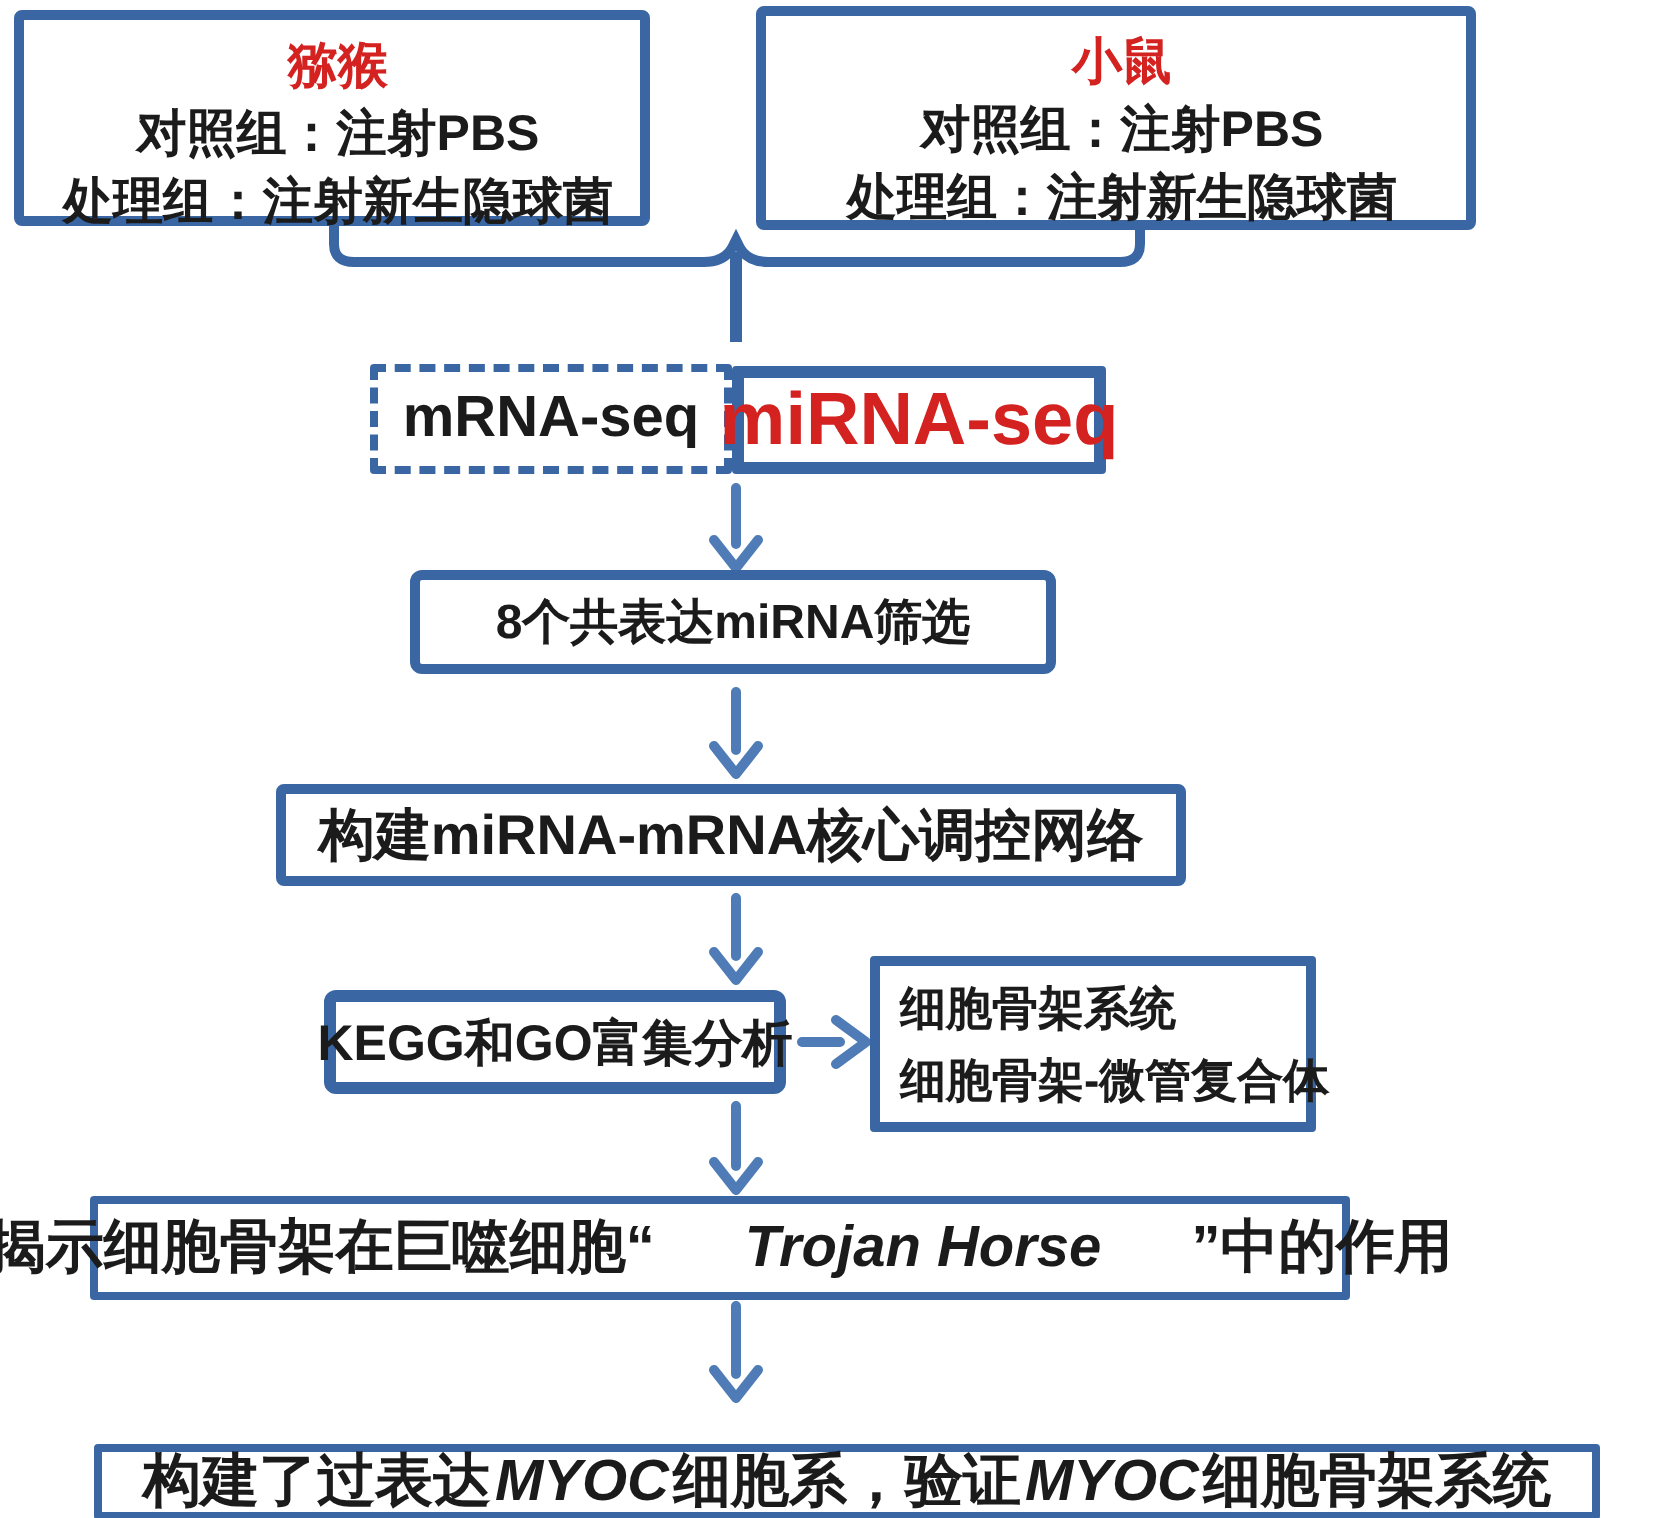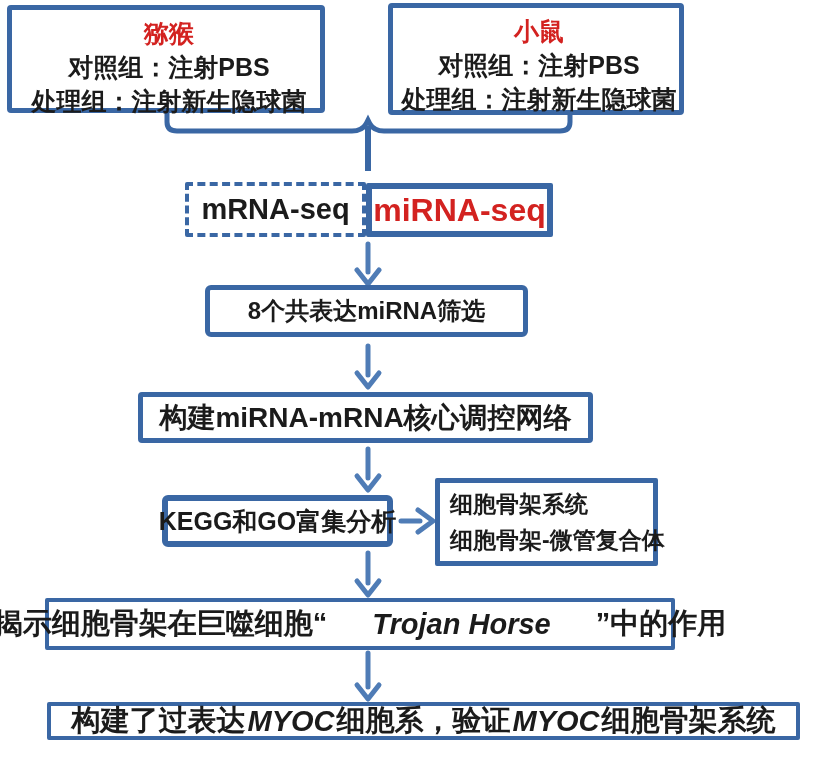--- a/index.html
+++ b/index.html
@@ -28,40 +28,40 @@
     flex-direction:column;
     align-items:center;
     justify-content:flex-start;
     padding:6px 8px 0 14px;
     font-size:25px;
     line-height:34px;
     border-radius:4px;
   }
   .red-text{color:#d32220;}
   .box-monkey{left:7px;top:5px;width:318px;height:108px;}
-  .box-mouse{left:388px;top:3px;width:296px;height:112px;}
+  .box-mouse{left:378px;top:3px;width:360px;height:112px;}
   .box-mrna{
     left:185px;top:182px;width:181px;height:55px;
     border:4px dashed #3a67a4;
     font-size:29px;font-weight:600;border-radius:2px;
   }
   .box-mirna{
     left:366px;top:183px;width:187px;height:54px;
-    border-width:6px;font-size:32px;border-radius:2px;
+    border-width:6px;font-size:37px;border-radius:2px;
   }
   .box-screen{left:205px;top:285px;width:323px;height:52px;font-size:24px;border-radius:6px;}
   .box-network{left:138px;top:392px;width:455px;height:51px;font-size:28px;border-radius:4px;}
   .box-kegg{left:162px;top:495px;width:231px;height:52px;font-size:25px;border-width:6px;border-radius:6px;}
   .box-side{
     left:435px;top:478px;width:223px;height:88px;
     flex-direction:column;align-items:flex-start;justify-content:center;
     padding-left:10px;font-size:23px;line-height:36px;border-radius:2px;
   }
   .box-trojan{left:45px;top:598px;width:630px;height:52px;font-size:29px;border-width:4px;border-radius:2px;gap:43px;}
-  .box-myoc{left:47px;top:702px;width:753px;height:38px;font-size:29px;border-width:4px;border-radius:2px;}
+  .box-myoc{left:47px;top:722px;width:753px;height:38px;font-size:29px;border-width:4px;border-radius:2px;}
   .italic-seg{font-style:italic;padding:0 2px;}
 </style>
 </head>
 <body>
 
 <div class="canvas">
 
   <svg class="layer-svg" width="837" height="759" viewBox="0 0 837 759">
 
     <path d="M167,113 L167,122 Q167,131 177,131 L352,131 Q362,131 366,124 L368,120 L370,124

